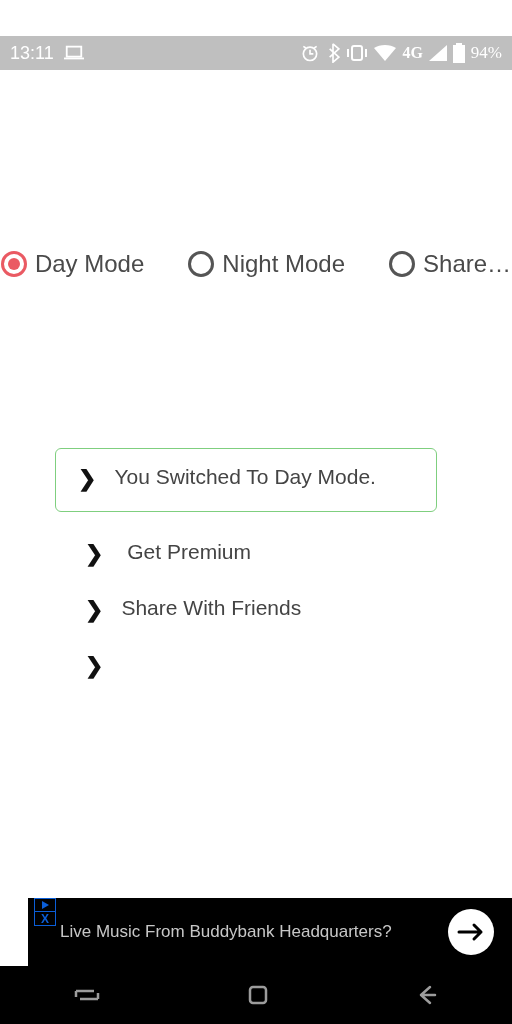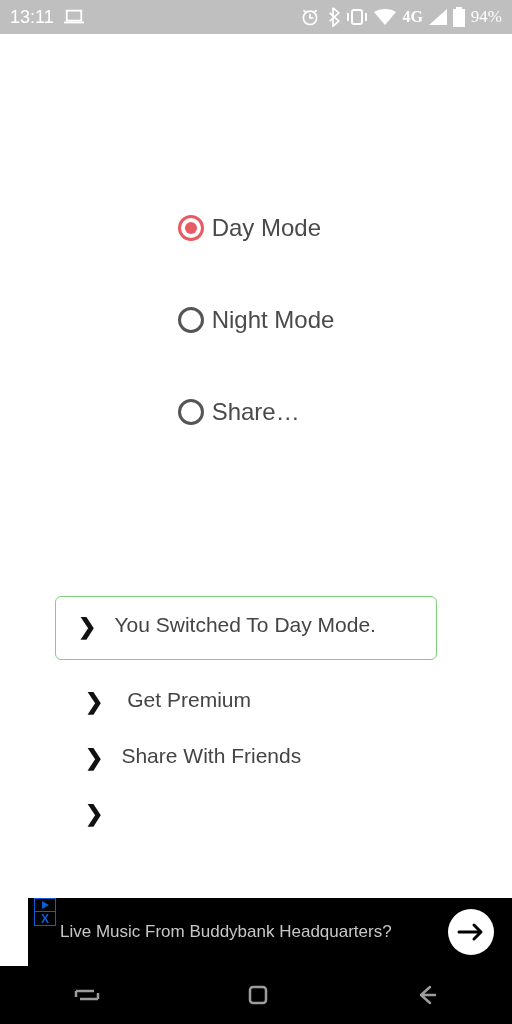--- a/index.html
+++ b/index.html
@@ -1,32 +1,32 @@
 <!DOCTYPE html>
 <html><head>
 <meta charset="utf-8">
 <style>
   * { margin: 0; padding: 0; box-sizing: border-box; }
   html, body { width: 512px; height: 1024px; font-family: Arial, Helvetica, sans-serif; background: #fff; overflow: hidden; }
 
   
-  .status-bar { width: 100%; height: 34px; background: #bfbfbf; display: flex; align-items: center; justify-content: space-between; padding: 0 10px; color: #fff; font-size: 18px; }
+  .status-bar { width: 100%; height: 34px; background: #bfbfbf; display: flex; align-items: center; justify-content: space-between; padding: 0 10px; color: #fff; font-size: 18px; margin-top: 36px; }
   .status-left { display: flex; align-items: center; gap: 10px; }
   .status-right { display: flex; align-items: center; gap: 6px; font-family: Liberation Serif, serif; }
   .clock { font-weight: 400; }
   .laptop-ic { width: 20px; height: 14px; position: relative; }
   .laptop-ic svg { display: block; }
   .ic { display: inline-flex; align-items: center; }
   .status-right svg { display:block; }
   .pct { font-size: 17px; }
 
   
   .main { width: 100%; padding-top: 180px; display: flex; flex-direction: column; align-items: center; }
 
-  .radio-group { display: flex; flex-direction: column; gap: 64px; }
+  .radio-group { display: flex; flex-direction: row; gap: 44px; }
   .radio-item { display: flex; align-items: center; gap: 8px; font-size: 24px; color: #4a4a4a; }
   .r-outer { width: 26px; height: 26px; border-radius: 50%; border: 3px solid #555; display: flex; align-items: center; justify-content: center; flex-shrink:0; }
   .r-outer.sel { border-color: #ea5a63; }
   .r-inner { width: 12px; height: 12px; border-radius: 50%; background: #ea5a63; }
 
   .menu { width: 100%; padding: 0 85px; margin-top: 170px; display: flex; flex-direction: column; gap: 28px; }
   .menu-item { display: flex; align-items: flex-start; gap: 18px; }
   .hl { border: 1.5px solid #7fcf7f; border-radius: 6px; padding: 16px 10px 18px 22px; margin-left: -30px; margin-right: -10px; }
   .chev { font-weight: 900; color: #111; font-size: 22px; line-height: 28px; flex-shrink:0; }
   .mi-text .t1 { font-size: 21px; color: #444; margin-bottom: 2px; }

